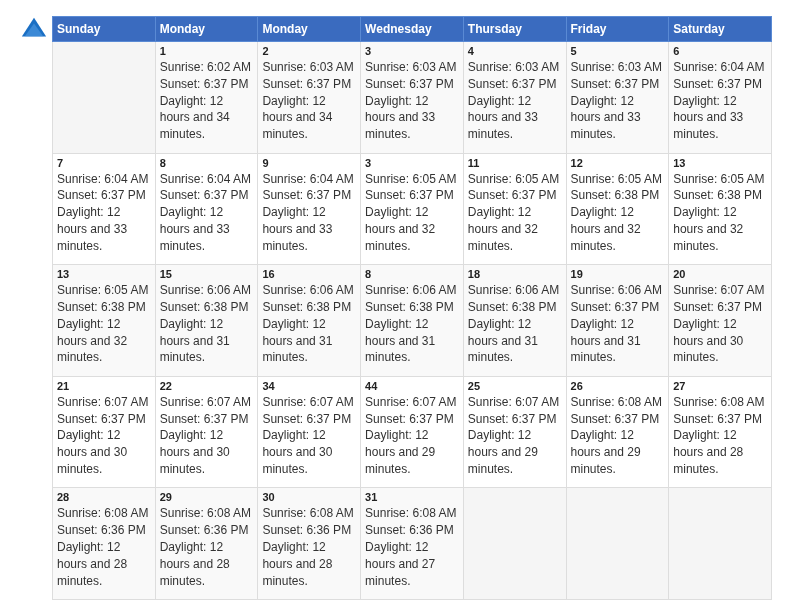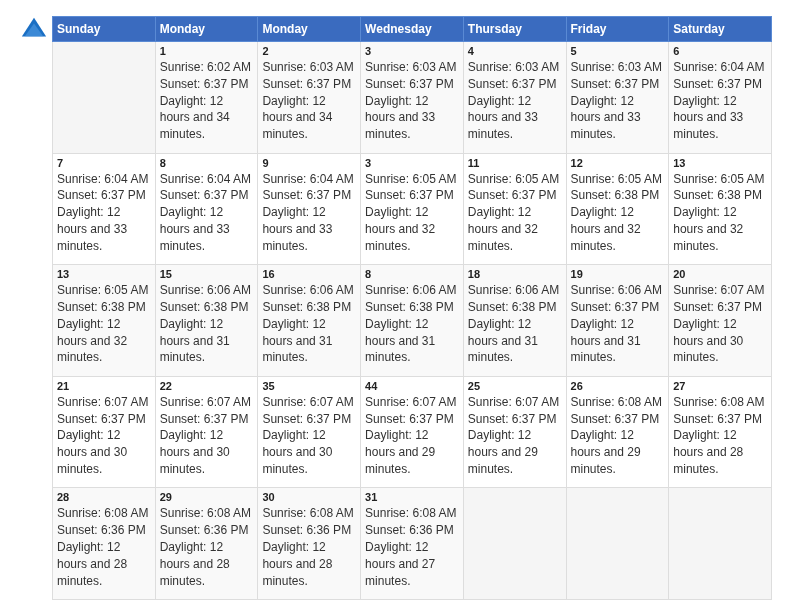--- a/index.html
+++ b/index.html
@@ -223,21 +223,21 @@
         <tr>
           <td>
             <span class="day-number">21</span>
             <div class="day-info">Sunrise: 6:07 AM<br>Sunset: 6:37 PM<br>Daylight: 12 hours and 30 minutes.</div>
           </td>
           <td>
             <span class="day-number">22</span>
             <div class="day-info">Sunrise: 6:07 AM<br>Sunset: 6:37 PM<br>Daylight: 12 hours and 30 minutes.</div>
           </td>
           <td>
-            <span class="day-number">35</span>
+            <span class="day-number">34</span>
             <div class="day-info">Sunrise: 6:07 AM<br>Sunset: 6:37 PM<br>Daylight: 12 hours and 30 minutes.</div>
           </td>
           <td>
             <span class="day-number">44</span>
             <div class="day-info">Sunrise: 6:07 AM<br>Sunset: 6:37 PM<br>Daylight: 12 hours and 29 minutes.</div>
           </td>
           <td>
             <span class="day-number">25</span>
             <div class="day-info">Sunrise: 6:07 AM<br>Sunset: 6:37 PM<br>Daylight: 12 hours and 29 minutes.</div>
           </td>

